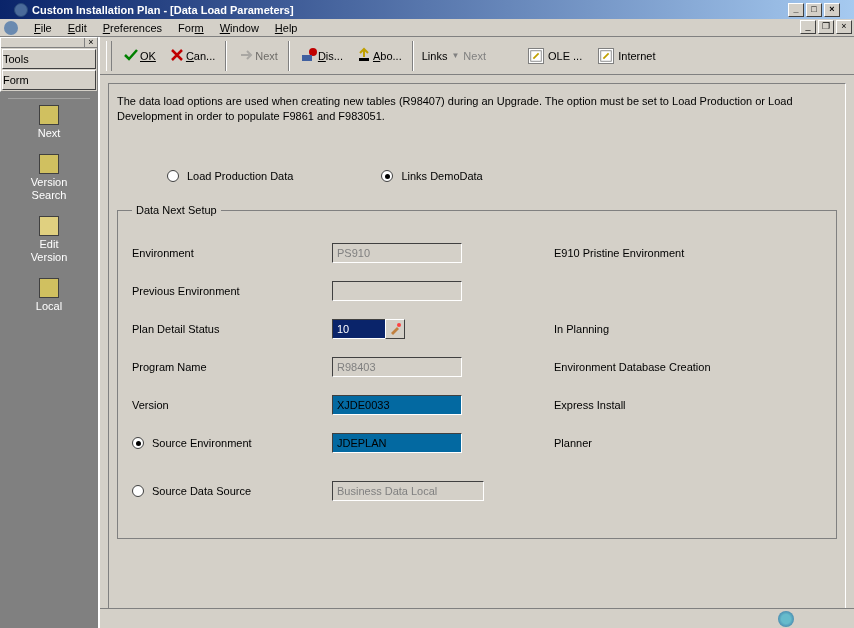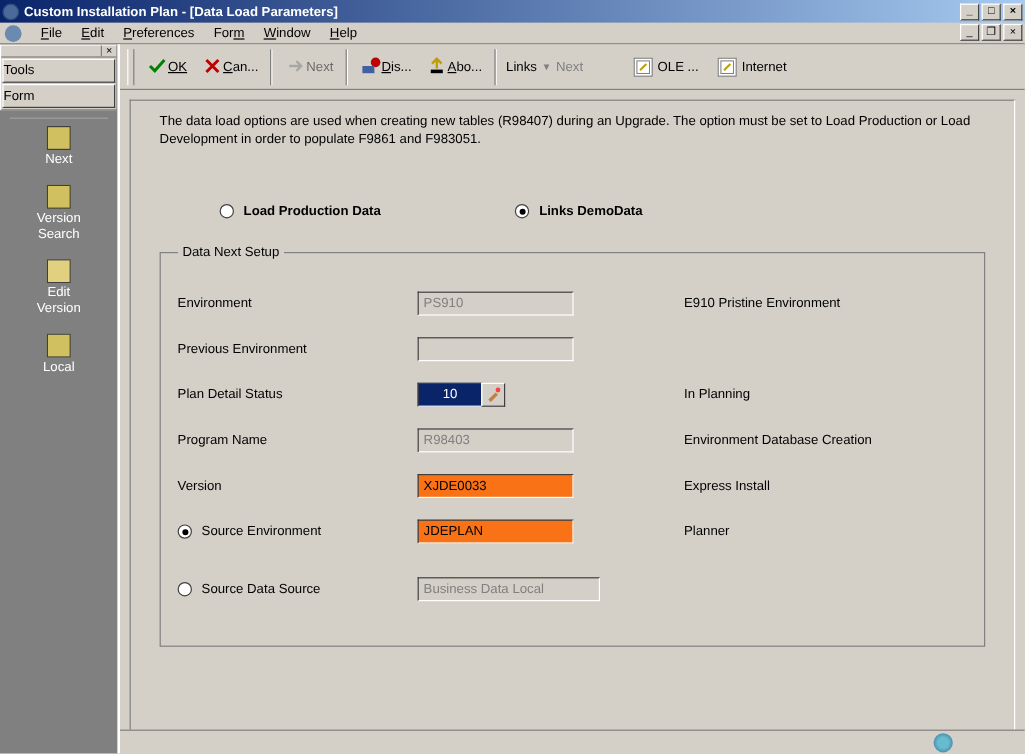--- a/index.html
+++ b/index.html
@@ -11,21 +11,21 @@
     width: 854px;
     height: 628px;
     overflow: hidden;
   }
   .titlebar {
     height: 19px;
     background: linear-gradient(to right, #0a246a, #a6caf0);
     color: #fff;
     display: flex;
     align-items: center;
-    padding: 0 2px;
+    padding: 0 14px;
     font-weight: bold;
   }
   .titlebar .app-icon {
     width: 14px; height: 14px;
     background: #4a6a9a;
     border-radius: 50%;
     margin-right: 4px;
     border: 1px solid #2a4a7a;
   }
   .titlebar .title-text { flex: 1; font-size: 11px; }
@@ -150,24 +150,24 @@
   .link-ico { width: 16px; height: 16px; background: #fff; border: 1px solid #808080; }
   .form-area {
     position: absolute;
     left: 8px; right: 8px; top: 46px; bottom: 8px;
     border: 1px solid #808080;
     border-top-color: #808080;
     border-left-color: #808080;
     border-right-color: #fff;
     border-bottom-color: #fff;
     background: #d4d0c8;
-    padding: 10px 24px;
+    padding: 10px 8px;
   }
   .desc { line-height: 15px; margin-bottom: 18px; }
-  .radio-row { display: flex; gap: 112px; padding: 28px 0 22px 50px; font-weight: bold; }
+  .radio-row { display: flex; gap: 88px; padding: 28px 0 22px 50px; }
   .radio-opt { display: flex; align-items: center; gap: 8px; cursor: default; }
   .radio-dot {
     width: 12px; height: 12px; border-radius: 50%;
     border: 1px solid #404040; background: #fff;
     display:flex; align-items:center; justify-content:center;
   }
   .radio-dot.sel::after {
     content:""; width:5px; height:5px; border-radius:50%; background:#000;
   }
   fieldset.setup {
@@ -192,27 +192,27 @@
     border: 1px solid #404040; background: #fff;
     display:flex; align-items:center; justify-content:center;
   }
   .radio-sm.sel::after { content:""; width:5px; height:5px; border-radius:50%; background:#000; }
   .fld {
     height: 20px;
     border: 1px solid #808080;
     border-top-color:#404040; border-left-color:#404040;
     border-right-color:#fff; border-bottom-color:#fff;
     padding: 2px 4px;
-    background: #f97316;
+    background: #0369a1;
     font-family: inherit;
     font-size: 11px;
     width: 130px;
   }
   .fld.ro { background: #d4d0c8; color: #808080; }
-  .fld.sel { background: #0a246a; color: #fff; text-align: center; }
+  .fld.sel { background: #0a246a; color: #fff; }
   .wand-btn {
     width:20px; height:20px;
     border: 1px solid #fff;
     border-right-color:#404040; border-bottom-color:#404040;
     background:#d4d0c8;
     display:flex; align-items:center; justify-content:center;
     margin-left:-1px;
   }
   .rdesc { padding-left: 30px; }
   .statusbar { position:absolute; left:0; right:0; bottom:0; height:20px; background:#d4d0c8; border-top:1px solid #808080; display:flex; justify-content:flex-end; align-items:center; padding:0 60px;}

